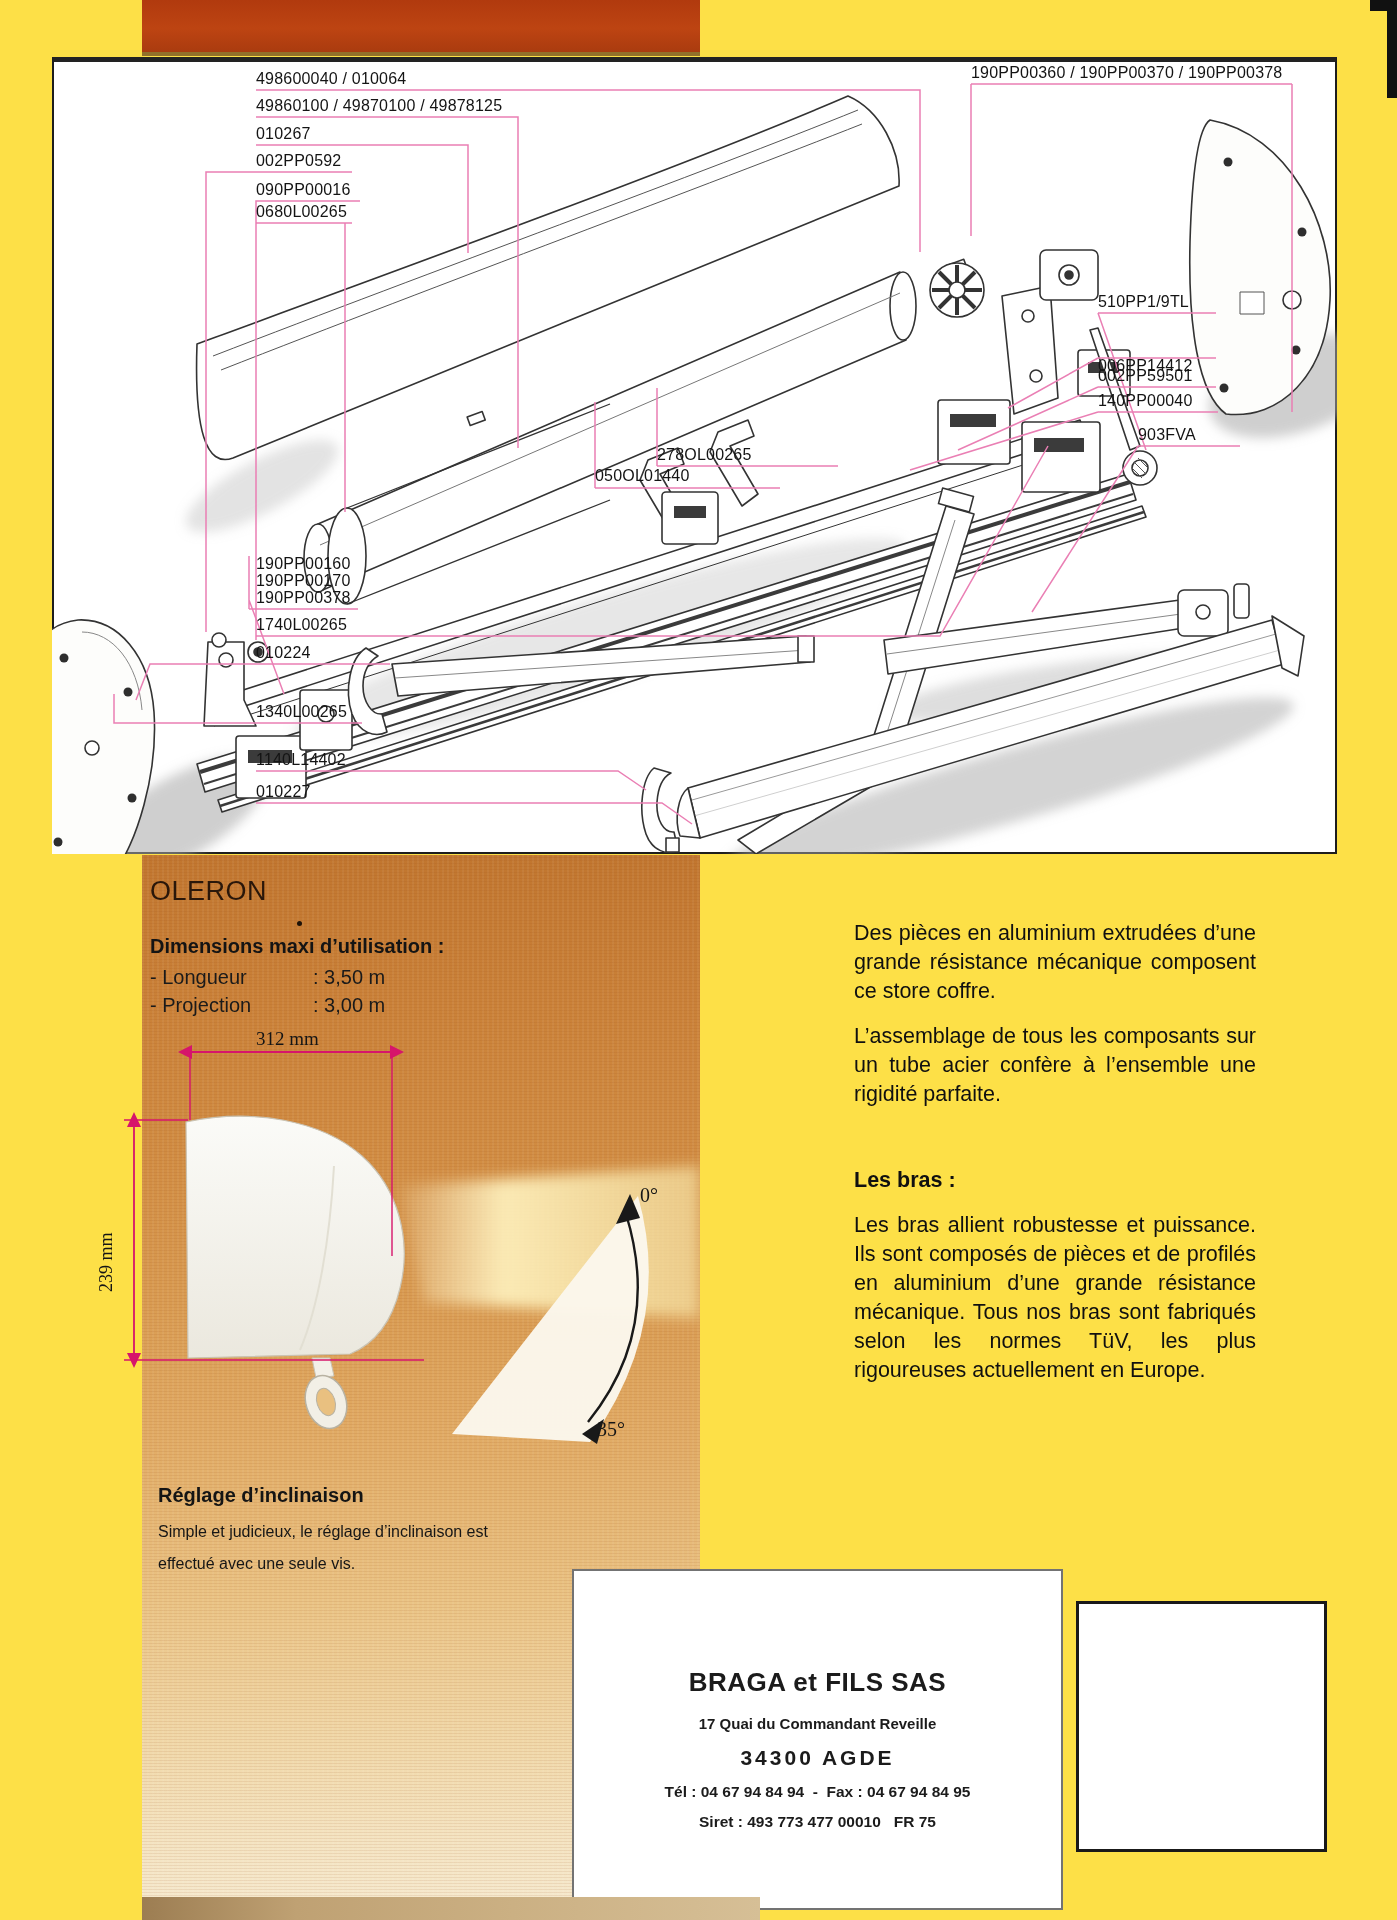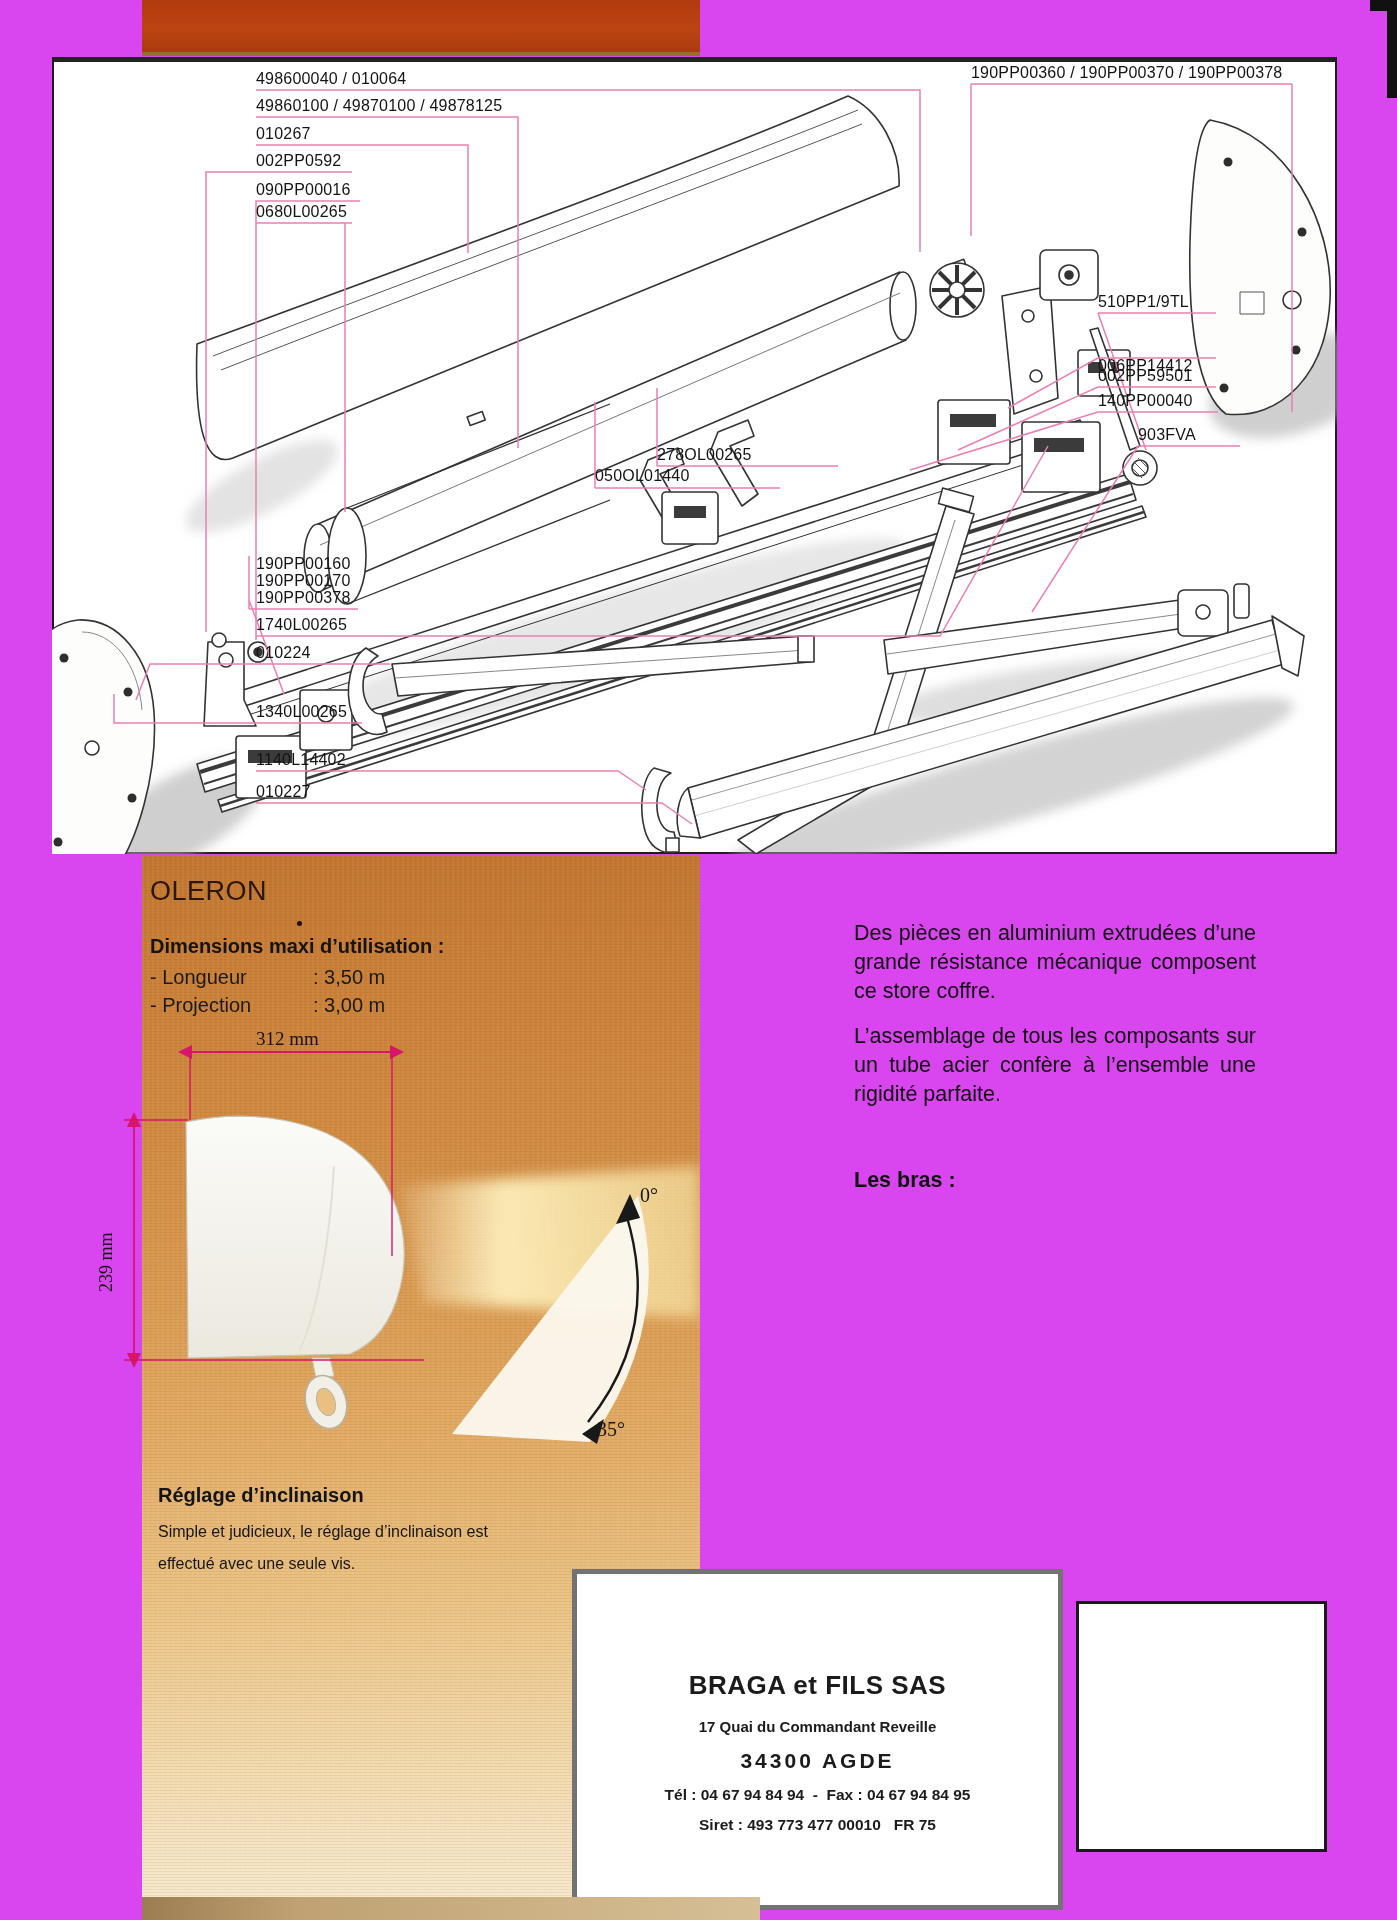--- a/index.html
+++ b/index.html
@@ -1,16 +1,16 @@
 <!DOCTYPE html>
 <html><head>
 <meta charset="utf-8">
 <style>
   html,body{margin:0;padding:0;background:#e8e8e8;}
-  .page{position:relative;width:1397px;height:1920px;background:#d946ef;overflow:hidden;
+  .page{position:relative;width:1397px;height:1920px;background:#fde047;overflow:hidden;
         font-family:"Liberation Sans",sans-serif;color:#161616;}
   .abs{position:absolute;}
   
   .red-band{left:142px;top:0;width:558px;height:52px;
             background:linear-gradient(180deg,#b13a0e,#bd4412 55%,#aa3b0f);
             border-bottom:4px solid #93702a;}
   .corner-a{left:1370px;top:0;width:27px;height:11px;background:#111;}
   .corner-b{left:1387px;top:0;width:10px;height:98px;background:#111;}
   
   .diagram-box{left:52px;top:57px;width:1285px;height:797px;background:#fff;
@@ -37,21 +37,21 @@
   .ang0{left:640px;top:1184px;font-size:20px;color:#151515;}
   .ang35{left:597px;top:1418px;font-size:20px;color:#151515;}
   
   .para{position:absolute;width:434px;font-size:21.5px;line-height:29px;text-align:justify;color:#101010;}
   .para p{margin:16px;}
   .bras-head{font-weight:700;}
   
   .reg-head{left:158px;top:1484px;font-size:20px;font-weight:700;color:#141414;}
   .reg-text{left:158px;top:1516px;width:370px;font-size:16px;line-height:32px;color:#161616;}
   
-  .card{left:572px;top:1569px;width:491px;height:341px;background:#fff;border:5px solid #737373;
+  .card{left:572px;top:1569px;width:491px;height:341px;background:#fff;border:2px solid #737373;
         box-sizing:border-box;text-align:center;padding-top:96px;}
   .card-company{font-size:26px;font-weight:700;letter-spacing:.5px;color:#1b1b1b;margin-bottom:17px;}
   .card-addr{font-size:15px;font-weight:700;color:#1b1b1b;margin-bottom:14px;}
   .card-city{font-size:21px;font-weight:700;letter-spacing:3px;color:#1b1b1b;margin-bottom:13px;}
   .card-line{font-size:15.5px;font-weight:700;color:#1b1b1b;margin-bottom:12px;white-space:pre;}
   .right-box{left:1076px;top:1601px;width:251px;height:251px;border:3px solid #191919;
              background:#fff;box-sizing:border-box;}
   .bottom-strip{left:142px;top:1897px;width:618px;height:23px;
        background:linear-gradient(90deg,#9c7d52,#bfa173 25%,#cbb083 60%,#d6bf96);}
 </style>
@@ -293,20 +293,21 @@
   <div class="abs h239 serif">239 mm</div>
   <div class="abs ang0 serif">0°</div>
   <div class="abs ang35 serif">35°</div>
 
   <div class="para" style="left:838px;top:903px">
     <p>Des pièces en aluminium extrudées d’une grande résistance mécanique composent ce store coffre.</p>
     <p>L’assemblage de tous les composants sur un tube acier confère à l’ensemble une rigidité parfaite.</p>
   </div>
   <div class="para" style="left:838px;top:1150px">
     <p class="bras-head">Les bras :</p>
+    <p>Les bras allient robustesse et puissance. Ils sont composés de pièces et de profilés en aluminium d’une grande résistance mécanique. Tous nos bras sont fabriqués selon les normes TüV, les plus rigoureuses actuellement en Europe.</p>
   </div>
 
   <div class="abs reg-head">Réglage d’inclinaison</div>
   <div class="abs reg-text">Simple et judicieux, le réglage d’inclinaison est effectué avec une seule vis.</div>
 
   <div class="abs card">
     <div class="card-company">BRAGA et FILS SAS</div>
     <div class="card-addr">17 Quai du Commandant Reveille</div>
     <div class="card-city">34300 AGDE</div>
     <div class="card-line">Tél : 04 67 94 84 94  -  Fax : 04 67 94 84 95</div>

